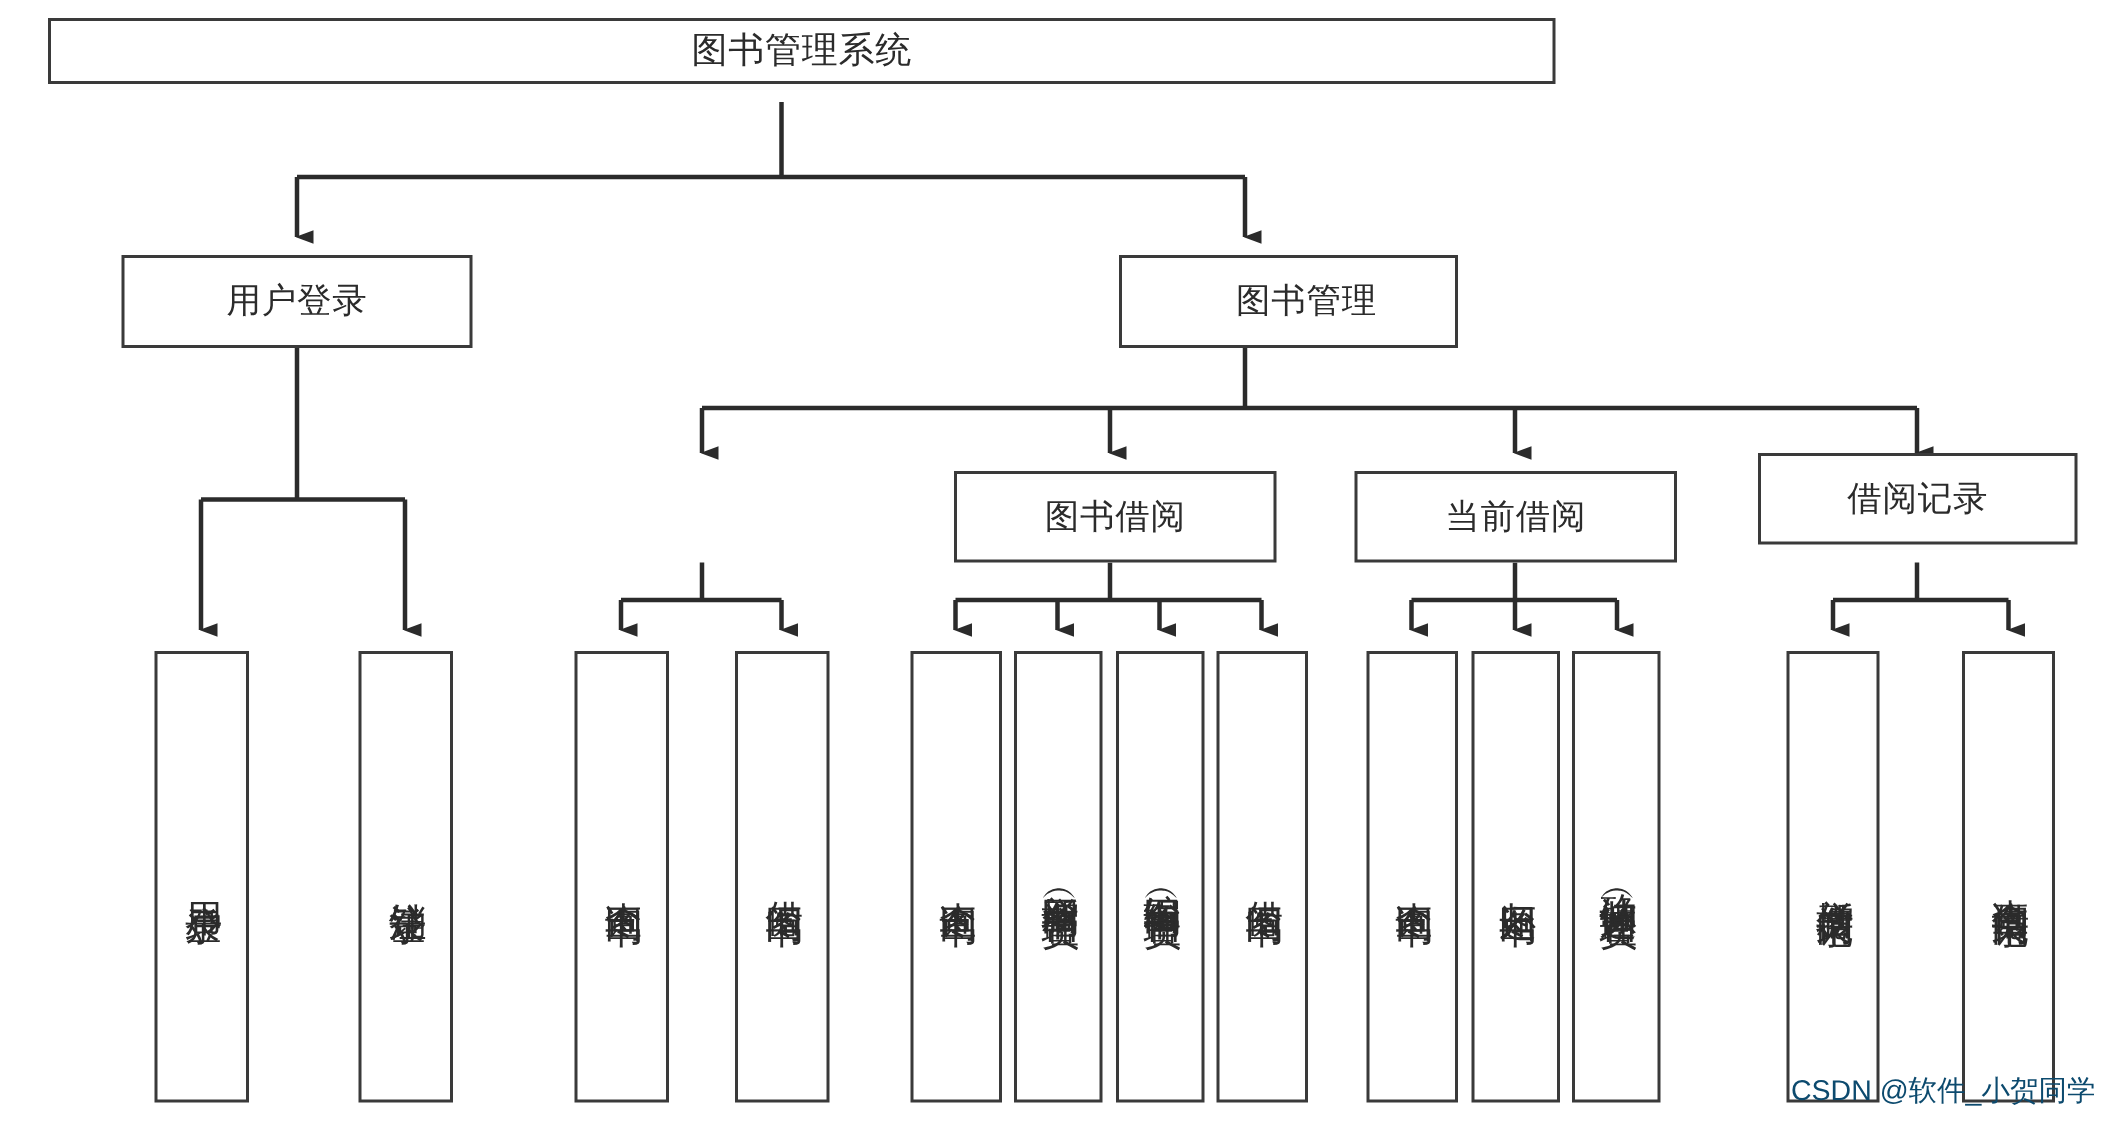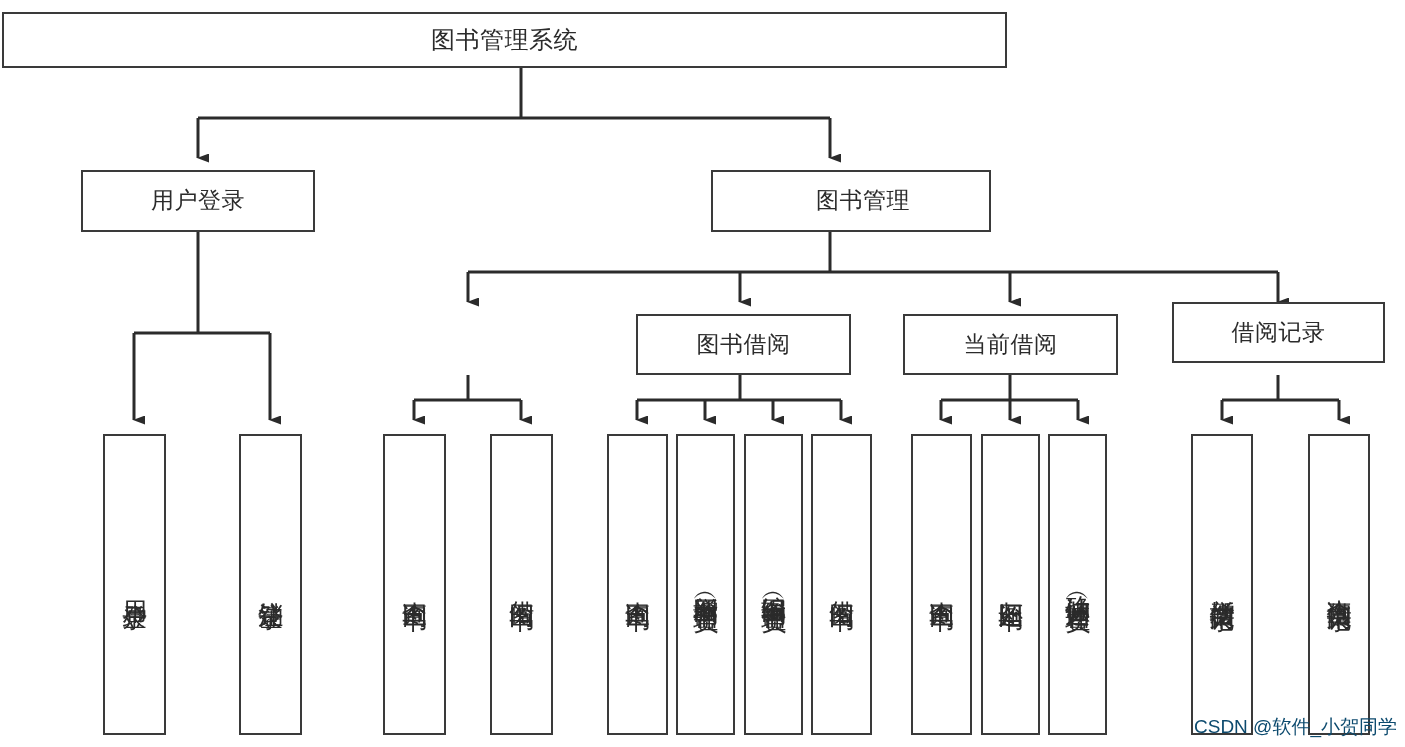--- a/index.html
+++ b/index.html
@@ -121,28 +121,28 @@
       <path d="M1010,400 L1010,420" marker-end="url(#arr)"></path>
       <path d="M1078,400 L1078,420" marker-end="url(#arr)"></path>
 
       <path d="M1278,375 L1278,400"></path>
       <path d="M1222,400 L1339,400"></path>
       <path d="M1222,400 L1222,420" marker-end="url(#arr)"></path>
       <path d="M1339,400 L1339,420" marker-end="url(#arr)"></path>
     </g>
   </svg>
 
-  <div class="node root horiz" style="left:2px; top:12px; width:1005px; height:56px;">
+  <div class="node root horiz" style="left:32px; top:12px; width:1005px; height:44px;">
     <span class="lbl">图书管理系统</span>
   </div>
 
   <div class="node horiz" style="left:81px; top:170px; width:234px; height:62px;">
     <span class="lbl">用户登录</span>
   </div>
-  <div class="node horiz" style="left:711px; top:170px; width:280px; height:62px;padding-left:24px;">
+  <div class="node horiz" style="left:746px; top:170px; width:226px; height:62px;padding-left:24px;">
     <span class="lbl">图书管理</span>
   </div>
 
   <div class="node horiz" style="left:636px; top:314px; width:215px; height:61px;">
     <span class="lbl">图书借阅</span>
   </div>
   <div class="node horiz" style="left:903px; top:314px; width:215px; height:61px;justify-content:center;">
     <span class="lbl">当前借阅</span>
   </div>
   <div class="node horiz" style="left:1172px; top:302px; width:213px; height:61px;">

